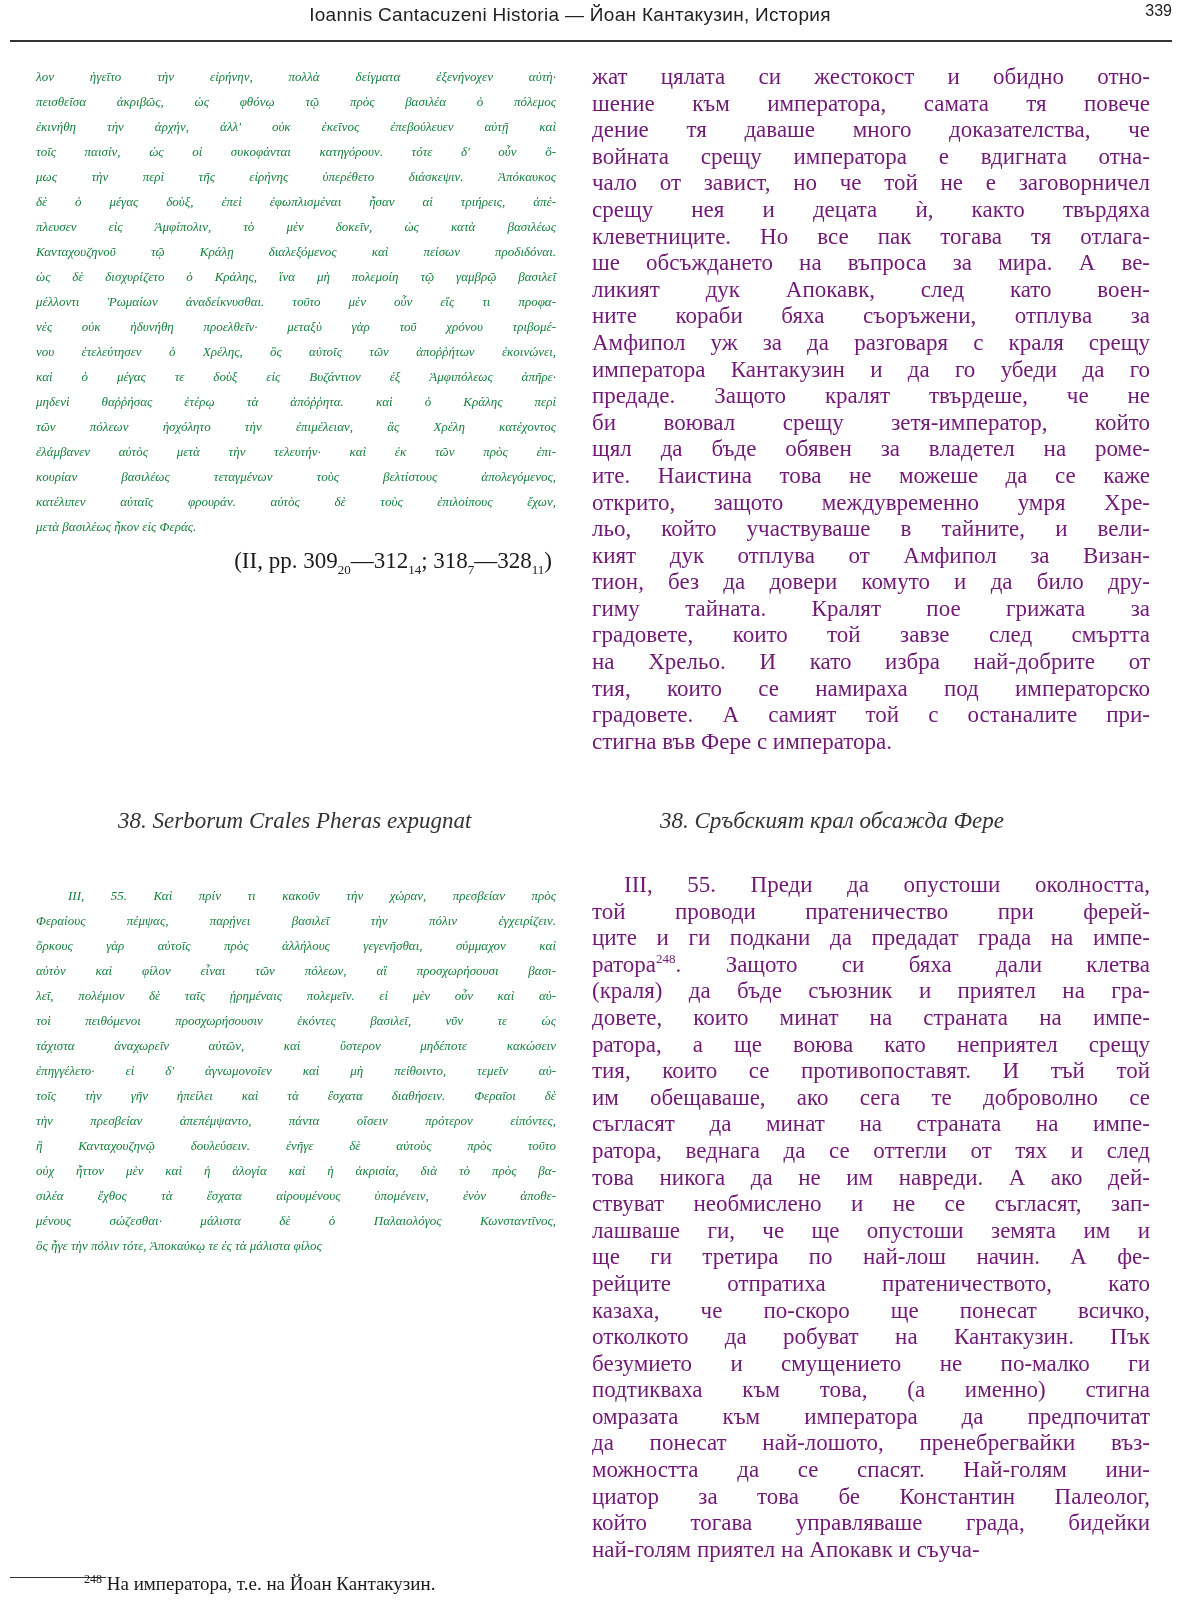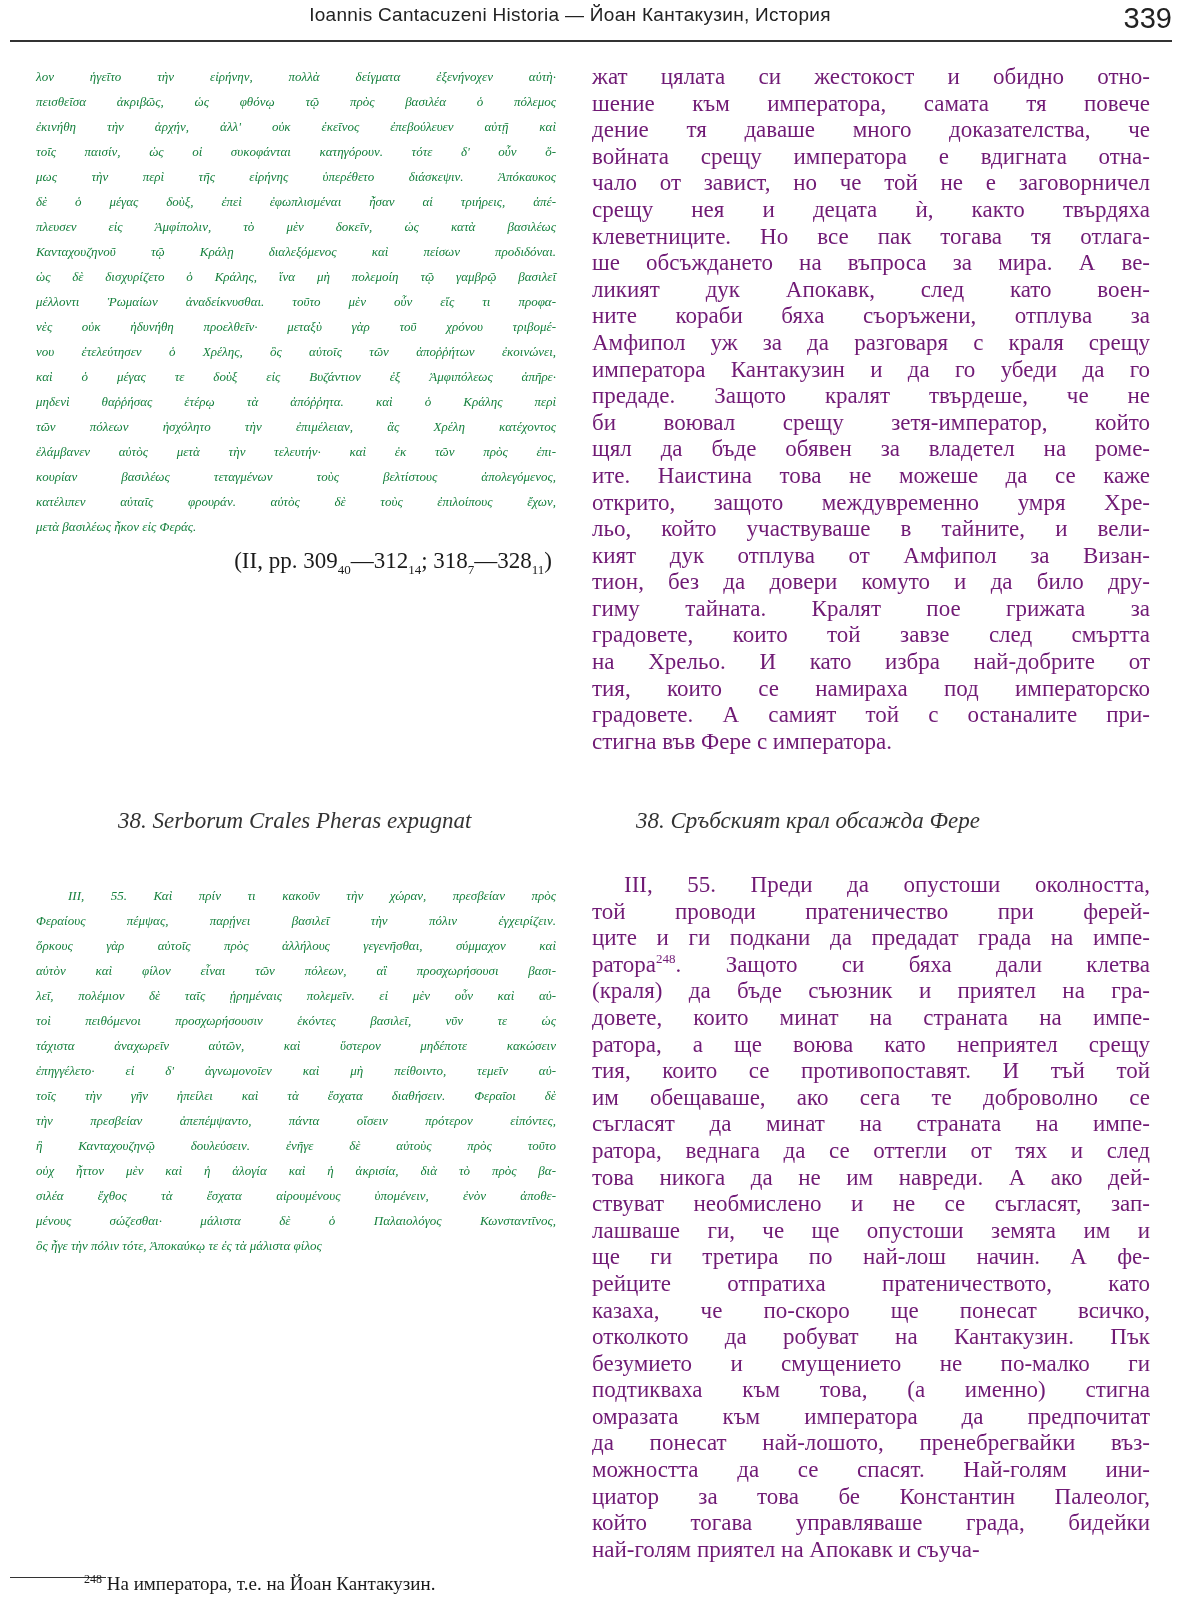--- a/index.html
+++ b/index.html
@@ -12,21 +12,21 @@
     position: absolute; left: 0; top: 0; width: 1200px; height: 34px;
   }
   .header .title {
     position: absolute; left: 260px; top: 4px; width: 620px; text-align: center;
     font-family: "Liberation Sans", "DejaVu Sans", sans-serif;
     font-size: 19px; letter-spacing: 0.3px; color: #222;
   }
   .header .pagenum {
     position: absolute; right: 28px; top: 2px;
     font-family: "Liberation Sans", "DejaVu Sans", sans-serif;
-    font-size: 29px; color: #222;
+    font-size: 16px; color: #222;
   }
   .header .rule {
     position: absolute; left: 10px; right: 28px; top: 40px; height: 0;
     border-top: 2px solid #333;
   }
   .col-left { position: absolute; left: 36px; width: 520px; }
   .col-right { position: absolute; left: 592px; width: 572px; }
   .greek {
     font-family: Liberation Serif, serif;
     font-style: italic; font-size: 13px; line-height: 25px;
@@ -84,21 +84,21 @@
     <span class="line">μηδενὶ θαῤῥήσας ἑτέρῳ τὰ ἀπόῤῥητα. καὶ ὁ Κράλης περὶ</span>
     <span class="line">τῶν πόλεων ἠσχόλητο τὴν ἐπιμέλειαν, ἃς Χρέλη κατέχοντος</span>
     <span class="line">ἐλάμβανεν αὐτὸς μετὰ τὴν τελευτήν· καὶ ἐκ τῶν πρὸς ἐπι-</span>
     <span class="line">κουρίαν βασιλέως τεταγμένων τοὺς βελτίστους ἀπολεγόμενος,</span>
     <span class="line">κατέλιπεν αὐταῖς φρουράν. αὐτὸς δὲ τοὺς ἐπιλοίπους ἔχων,</span>
     <span class="line last">μετὰ βασιλέως ἧκον εἰς Φεράς.</span>
   </div>
 
 <div class="col-left" style="top:548px; height:32px;">
   <div class="citation" style="top:0; right:4px;">
-    <span>(II, pp. </span><span>309</span><sub>40</sub><span>—</span><span>312</span><sub>14</sub><span>; </span><span>318</span><sub>7</sub><span>—</span><span>328</span><sub>11</sub><span>)</span>
+    <span>(II, pp. </span><span>309</span><sub>20</sub><span>—</span><span>312</span><sub>14</sub><span>; </span><span>318</span><sub>7</sub><span>—</span><span>328</span><sub>11</sub><span>)</span>
   </div>
 </div>
 
 <div class="col-right bg" style="top:64px; width:558px;" id="bg-top">
     <span class="line">жат цялата си жестокост и обидно отно-</span>
     <span class="line">шение към императора, самата тя повече</span>
     <span class="line">дение тя даваше много доказателства, че</span>
     <span class="line">войната срещу императора е вдигната отна-</span>
     <span class="line">чало от завист, но че той не е заговорничел</span>
     <span class="line">срещу нея и децата ѝ, както твърдяха</span>
@@ -118,21 +118,21 @@
     <span class="line">тион, без да довери комуто и да било дру-</span>
     <span class="line">гиму тайната. Кралят пое грижата за</span>
     <span class="line">градовете, които той завзе след смъртта</span>
     <span class="line">на Хрельо. И като избра най-добрите от</span>
     <span class="line">тия, които се намираха под императорско</span>
     <span class="line">градовете. А самият той с останалите при-</span>
     <span class="line last">стигна във Фере с императора.</span>
   </div>
 
 <div class="section-title" style="left:118px; top:808px;">38. Serborum Crales Pheras expugnat</div>
-<div class="section-title" style="left:636px; top:808px;">38. Сръбският крал обсажда Фере</div>
+<div class="section-title" style="left:660px; top:808px;">38. Сръбският крал обсажда Фере</div>
 
 <div class="col-left greek" style="top:883px;" id="greek-sec">
     <span class="line indent">III, 55. Καὶ πρίν τι κακοῦν τὴν χώραν, πρεσβείαν πρὸς</span>
     <span class="line">Φεραίους πέμψας, παρῄνει βασιλεῖ τὴν πόλιν ἐγχειρίζειν.</span>
     <span class="line">ὅρκους γὰρ αὐτοῖς πρὸς ἀλλήλους γεγενῆσθαι, σύμμαχον καὶ</span>
     <span class="line">αὐτὸν καὶ φίλον εἶναι τῶν πόλεων, αἳ προσχωρήσουσι βασι-</span>
     <span class="line">λεῖ, πολέμιον δὲ ταῖς ᾑρημέναις πολεμεῖν. εἰ μὲν οὖν καὶ αὐ-</span>
     <span class="line">τοὶ πειθόμενοι προσχωρήσουσιν ἑκόντες βασιλεῖ, νῦν τε ὡς</span>
     <span class="line">τάχιστα ἀναχωρεῖν αὐτῶν, καὶ ὕστερον μηδέποτε κακώσειν</span>
     <span class="line">ἐπηγγέλετο· εἰ δ' ἀγνωμονοῖεν καὶ μὴ πείθοιντο, τεμεῖν αὐ-</span>

